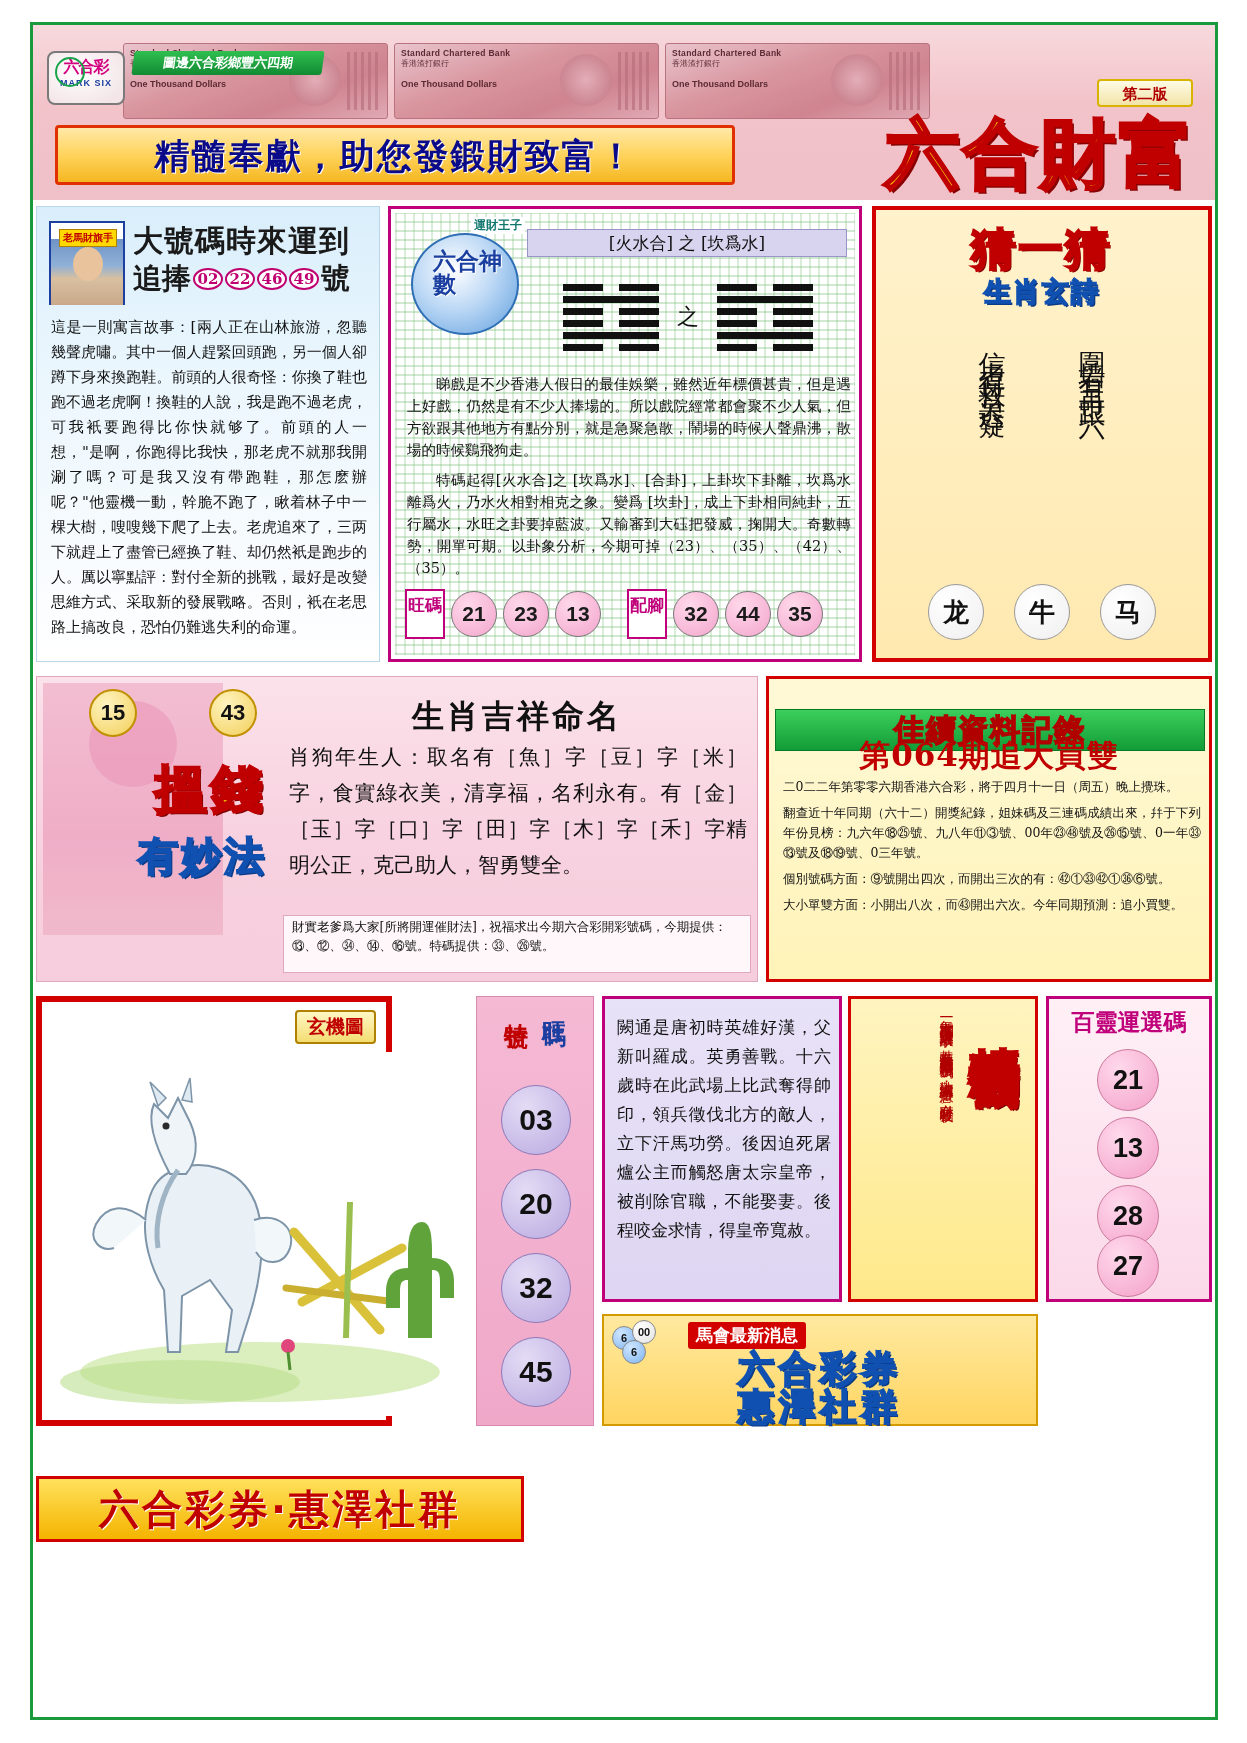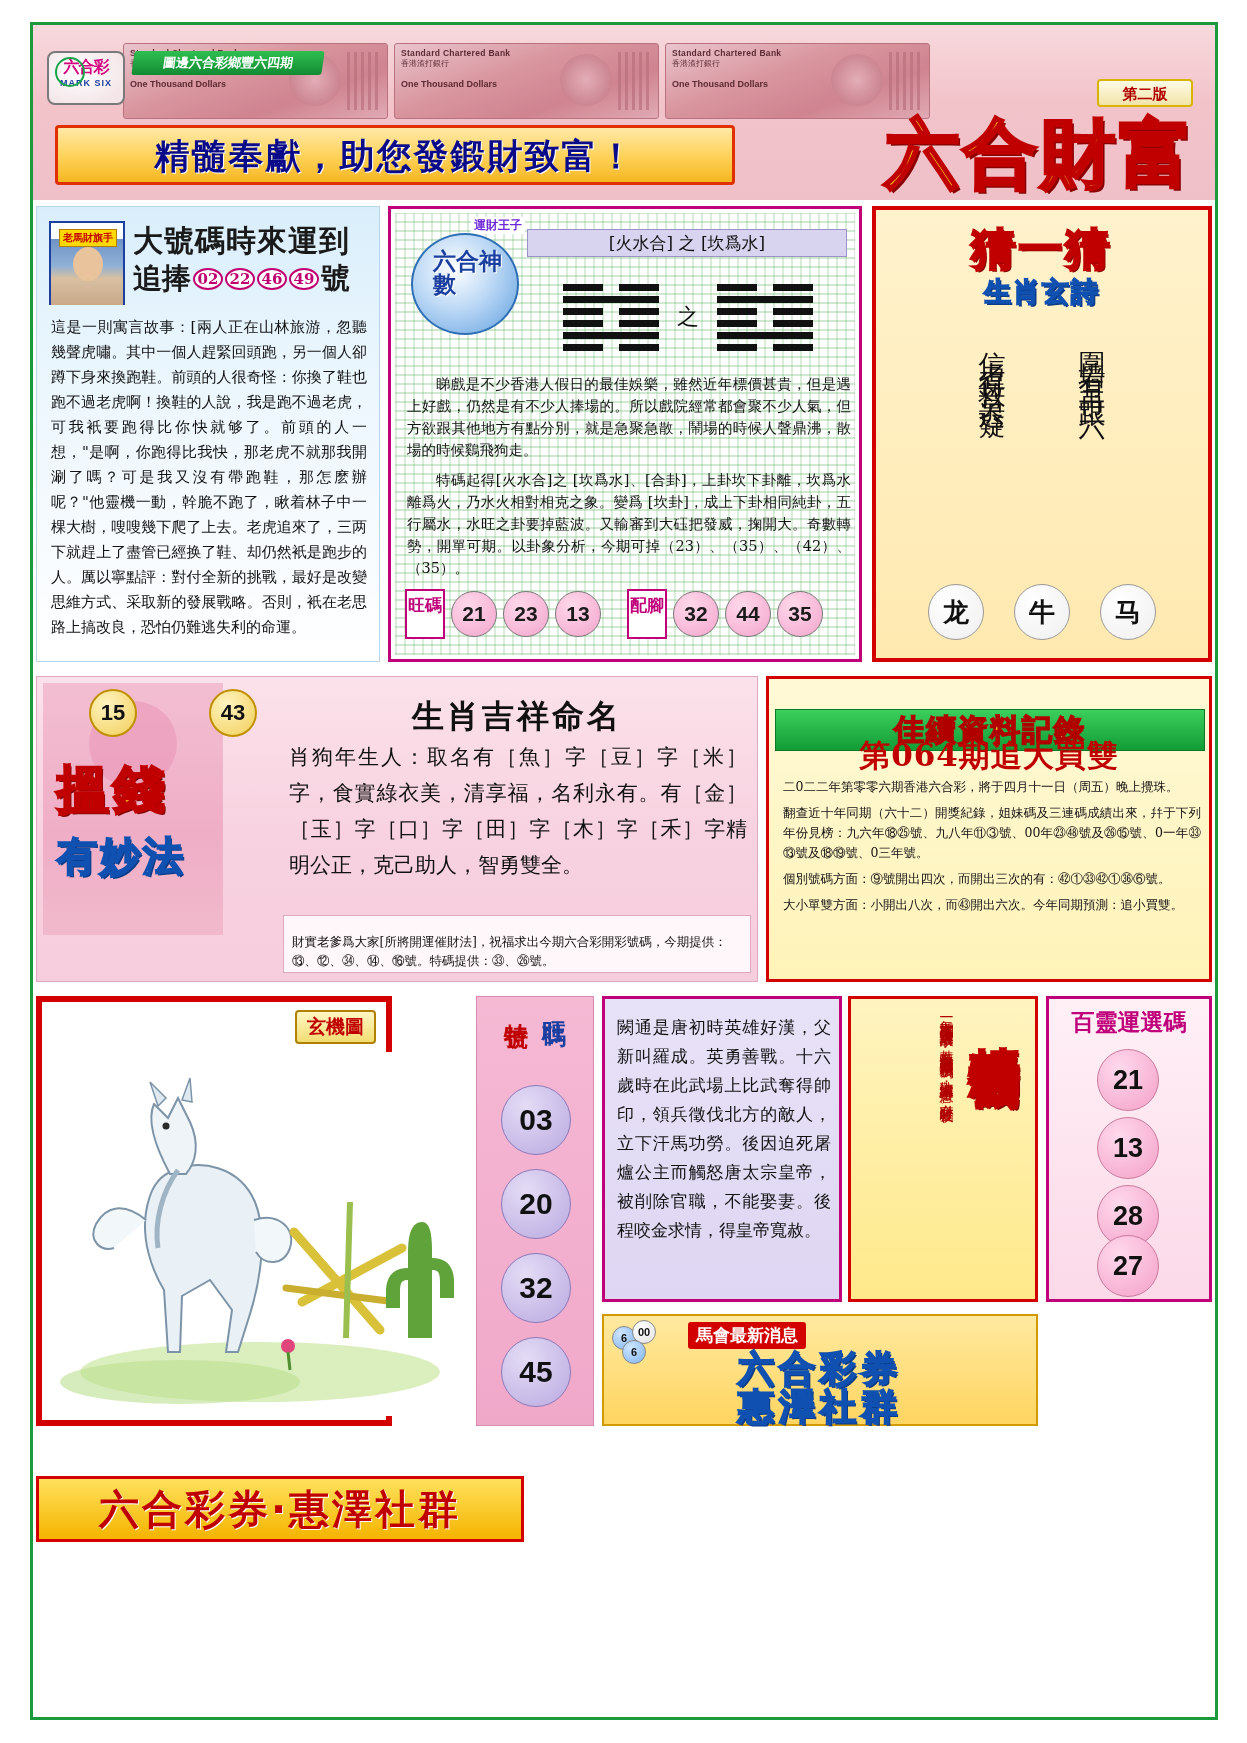--- a/index.html
+++ b/index.html
@@ -181,21 +181,21 @@
   }
   .mid-inner {
     position: absolute; left: 4px; top: 4px; right: 4px; bottom: 4px;
     background:
       repeating-linear-gradient(0deg, rgba(120,190,120,.35) 0 2px, transparent 2px 9px),
       repeating-linear-gradient(90deg, rgba(120,190,120,.28) 0 2px, transparent 2px 9px),
       #ffffff;
   }
   .wz-tag {
     position: absolute; left: 76px; top: 4px;
-    font-size: 12px; color: #6d28d9; font-weight: bold;
+    font-size: 12px; color: #0f766e; font-weight: bold;
     background: #fff; padding: 0 3px;
   }
   .mid-head {
     position: absolute; left: 132px; top: 16px; width: 320px; height: 28px;
     background: #d8d4ef; border: 1px solid #9a93c9;
     text-align: center; line-height: 26px;
     font-size: 17px; color: #111; font-family: "DejaVu Serif", serif;
   }
   .yin-logo {
     position: absolute; left: 16px; top: 20px; width: 108px; height: 102px;
@@ -309,21 +309,21 @@
     width: 48px; height: 48px; border-radius: 50%;
     background: radial-gradient(circle at 35% 30%, #fff4c0, #f2cf5a);
     border: 2px solid #c09000;
     display: flex; align-items: center; justify-content: center;
     font-size: 22px; font-weight: bold; color: #111;
   }
   .circ15 { left: 52px; }
   .circ43 { left: 172px; }
   .wanqian {
     position: absolute; left: 20px; top: 78px; width: 210px; height: 150px;
-    text-align: left;
+    text-align: right;
   }
   .wq1 {
     font-size: 52px; font-weight: bold; color: #ffe400;
     font-family: "DejaVu Sans", sans-serif;
     -webkit-text-stroke: 2.5px #c00000; text-shadow: 2px 2px 0 #7a0000;
     letter-spacing: 4px;
   }
   .wq2 {
     font-size: 40px; font-weight: bold; color: #ffffff;
     font-family: "DejaVu Sans", sans-serif;
@@ -338,21 +338,21 @@
   }
   .naming-body {
     position: absolute; left: 252px; top: 62px; width: 458px;
     font-size: 21px; line-height: 36px; color: #111;
     font-family: "DejaVu Serif", serif; text-align: justify;
   }
   .naming-foot {
     position: absolute; left: 246px; bottom: 8px; width: 468px; height: 58px;
     background: #fff7f9; border: 1px solid #e0a8bf;
     font-size: 12.5px; line-height: 19px; color: #111;
-    padding: 16px 8px;
+    padding: 1px 8px;
     font-family: "DejaVu Serif", serif;
   }
 
   .record-panel {
     position: absolute; left: 730px; top: 0; width: 446px; height: 306px;
     background: linear-gradient(180deg,#fff9d6 0%, #fff3b8 100%);
     border: 3px solid #d30000;
   }
   .record-head {
     position: absolute; left: 6px; top: 6px; width: 430px; height: 42px;

